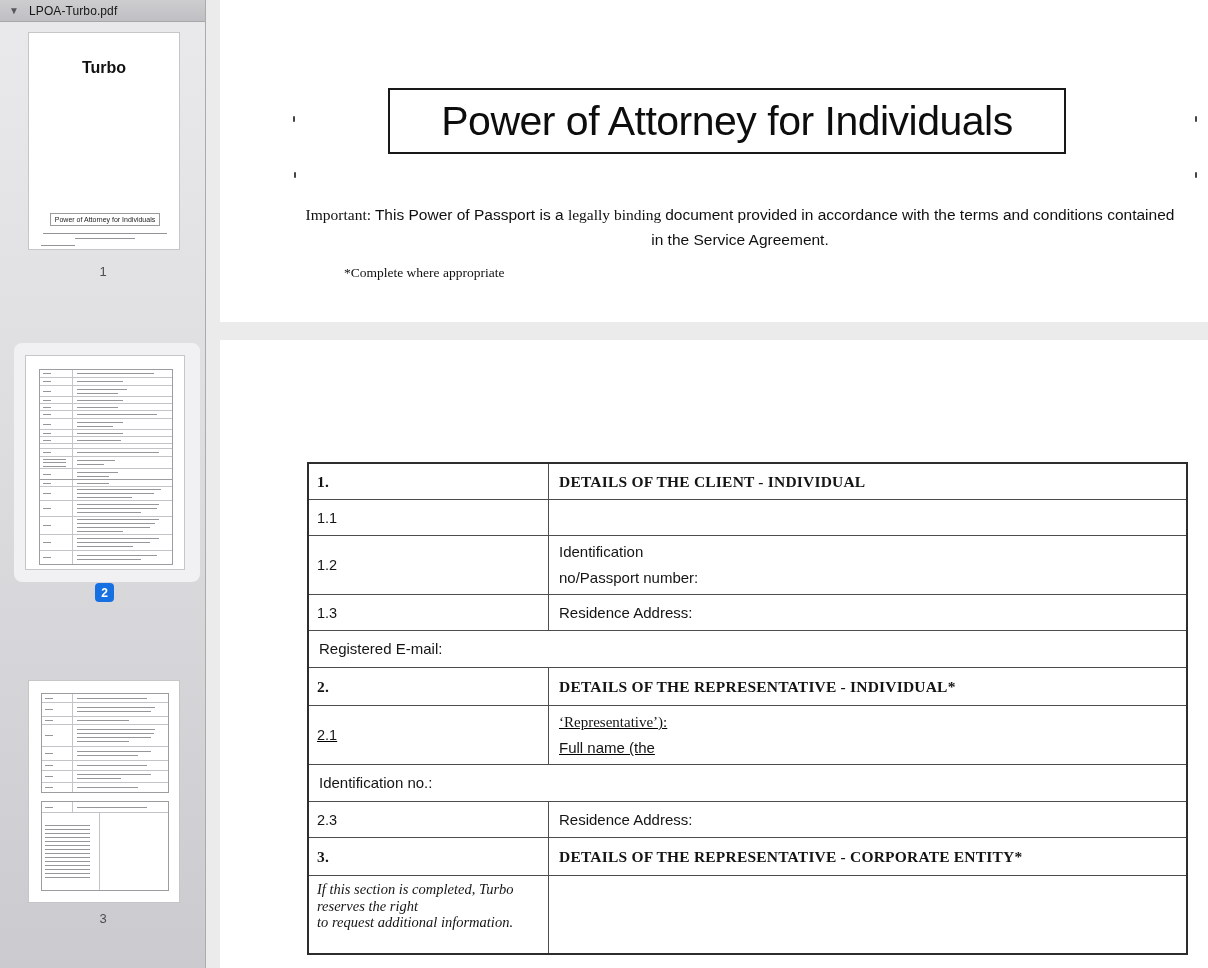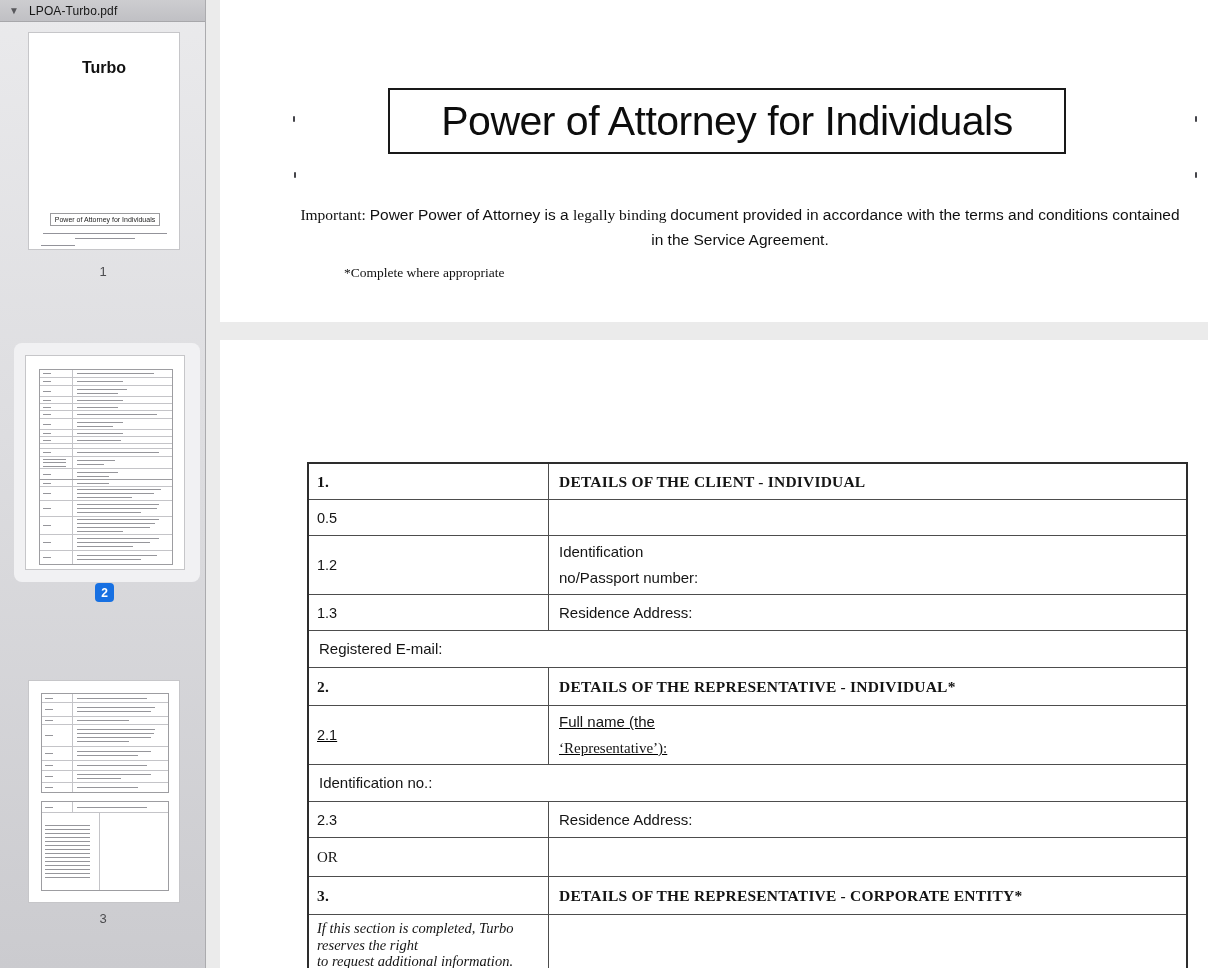--- a/index.html
+++ b/index.html
@@ -389,40 +389,40 @@
     <div class="stray" style="left:73px;  top:116px;"></div>
     <div class="stray" style="left:74px;  top:172px;"></div>
     <div class="stray" style="left:975px; top:116px;"></div>
     <div class="stray" style="left:975px; top:172px;"></div>
 
     <div class="title-box">
       <span class="title-text">Power of Attorney for Individuals</span>
     </div>
 
     <div class="important">
-      <div class="ln1" id="important-line1"><span class="f-sf">Important: </span><span class="f-n">Power Power of Attorney is a </span><span class="f-sf">legally binding </span><span class="f-n">document provided in accordance with the terms and conditions contained</span></div>
+      <div class="ln1" id="important-line1"><span class="f-sf">Important: </span><span class="f-n">This Power of Passport is a </span><span class="f-sf">legally binding </span><span class="f-n">document provided in accordance with the terms and conditions contained</span></div>
       <div class="ln2">in the Service Agreement.</div>
     </div>
 
     <div class="complete-note">*Complete where appropriate</div>
   </div>
 
   <div class="page page2">
     <div class="dtable" id="details-table">
         <div class="t-row" style="min-height: 35px;">
           <div class="t-cell t-left">
             <div class="t-line"><span class="f-sb">1.</span></div>
           </div>
           <div class="t-cell t-right">
             <div class="t-line"><span class="f-sb">DETAILS OF THE CLIENT - INDIVIDUAL</span></div>
           </div>
         </div>
         <div class="t-row" style="min-height: 36px;">
           <div class="t-cell t-left">
-            <div class="t-line"><span class="f-n">0.5</span></div>
+            <div class="t-line"><span class="f-n">1.1</span></div>
           </div>
         </div>
         <div class="t-row" style="min-height: 59px;">
           <div class="t-cell t-left">
             <div class="t-line"><span class="f-n">1.2</span></div>
           </div>
           <div class="t-cell t-right">
             <div class="t-line"><span class="f-n">Identification</span></div>
             <div class="t-line"><span class="f-n">no/Passport number:</span></div>
           </div>
@@ -446,42 +446,36 @@
           </div>
           <div class="t-cell t-right">
             <div class="t-line"><span class="f-sb">DETAILS OF THE REPRESENTATIVE - INDIVIDUAL*</span></div>
           </div>
         </div>
         <div class="t-row" style="min-height: 57px; text-decoration: underline;">
           <div class="t-cell t-left">
             <div class="t-line"><span class="f-n">2.1</span></div>
           </div>
           <div class="t-cell t-right">
+            <div class="t-line"><span class="f-sf">‘Representative’):</span></div>
             <div class="t-line"><span class="f-n">Full name (the</span></div>
-            <div class="t-line"><span class="f-sf">‘Representative’):</span></div>
           </div>
         </div>
         <div class="t-row" style="min-height: 37px;">
           <div class="t-cell t-right">
             <div class="t-line"><span class="f-n">Identification no.:</span></div>
           </div>
         </div>
         <div class="t-row" style="min-height: 36px;">
           <div class="t-cell t-left">
             <div class="t-line"><span class="f-n">2.3</span></div>
           </div>
           <div class="t-cell t-right">
             <div class="t-line"><span class="f-n">Residence Address:</span></div>
           </div>
-        </div>
-        <div class="t-row" style="min-height: 39px;">
-          <div class="t-cell t-left">
-            <div class="t-line"><span class="f-sf">OR</span></div>
-          </div>
-          <div class="t-cell t-right"></div>
         </div>
         <div class="t-row" style="min-height: 38px;">
           <div class="t-cell t-left">
             <div class="t-line"><span class="f-sb">3.</span></div>
           </div>
           <div class="t-cell t-right">
             <div class="t-line"><span class="f-sb">DETAILS OF THE REPRESENTATIVE - CORPORATE ENTITY*</span></div>
           </div>
         </div>
         <div class="t-row note" style="min-height: 78px;">

